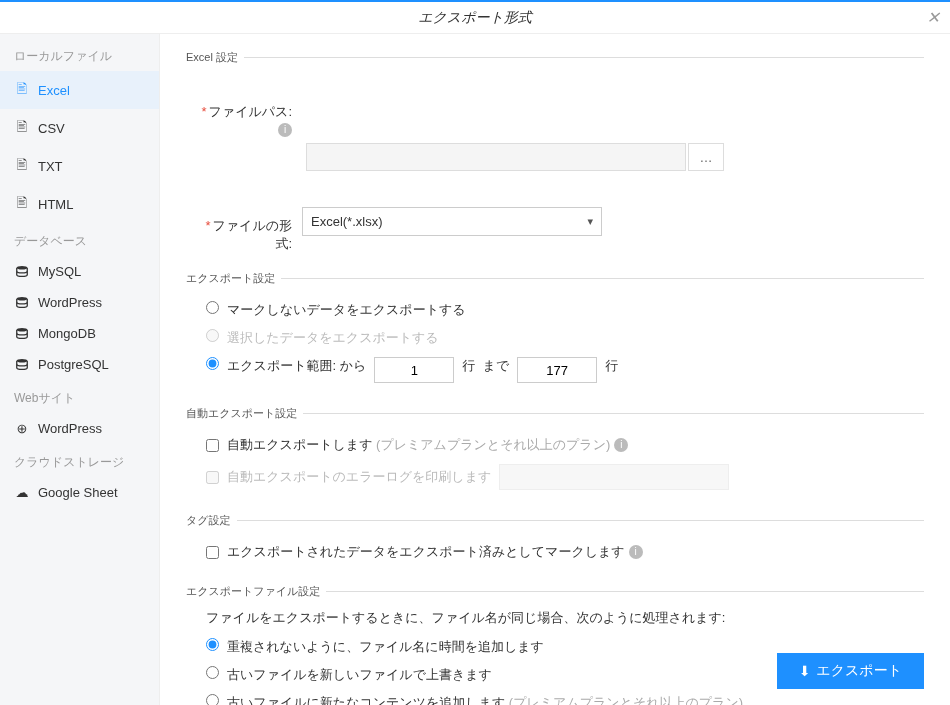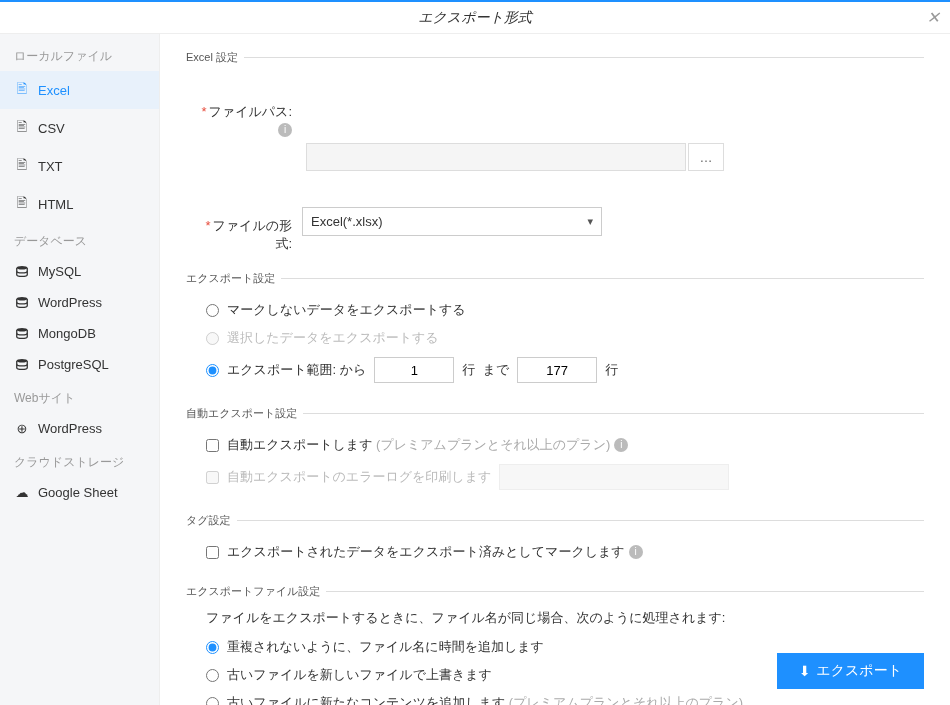--- a/index.html
+++ b/index.html
@@ -20,21 +20,21 @@
 .section-title { display: flex; align-items: center; color: #555; font-size: 11px; margin-bottom: 10px; }
 .section-title .line { flex: 1; height: 1px; background: #ddd; margin-left: 6px; }
 .field-row { display: flex; align-items: center; margin-bottom: 12px; padding-left: 10px; }
 .field-label { width: 96px; text-align: right; margin-right: 10px; font-size: 13px; color: #333; margin-top: 28px; }
 .req { color: #e74c3c; margin-right: 2px; }
 .info-icon { display: inline-block; width: 14px; height: 14px; border-radius: 50%; background: #bbb; color: #fff; font-size: 10px; line-height: 14px; text-align: center; margin-left: 4px; }
 .path-input { width: 380px; height: 28px; border: 1px solid #ddd; background: #f5f5f5; margin-right: 2px; }
 .path-btn { width: 36px; height: 28px; border: 1px solid #ddd; background: #fff; cursor: pointer; font-size: 13px; color: #666; }
 .select { width: 300px; height: 29px; border: 1px solid #ccc; padding: 0 22px 0 8px; font-size: 13px; background: #fff; position: relative; display: inline-flex; align-items: center; cursor: pointer; }
 .select::after { content: "▾"; position: absolute; right: 8px; color: #555; font-size: 11px; }
-.radio-row { display: flex; align-items: center; padding: 5px 0 5px 20px; font-size: 13px; }
+.radio-row { display: flex; align-items: flex-start; padding: 5px 0 5px 20px; font-size: 13px; }
 .radio-row input[type=radio] { margin-right: 8px; accent-color: #1e90ff; }
 .radio-row.disabled { color: #bbb; }
 .range-input { width: 80px; height: 26px; border: 1px solid #ccc; text-align: center; margin: 0 8px; font-size: 13px; }
 .check-row { display: flex; align-items: center; padding: 5px 0 5px 20px; font-size: 13px; }
 .check-row input[type=checkbox] { margin-right: 8px; }
 .check-row.disabled { color: #bbb; }
 .muted { color: #aaa; }
 .log-path { width: 230px; height: 26px; border: 1px solid #eee; background: #f7f7f7; margin-left: 8px; }
 .desc { padding: 0 0 6px 20px; font-size: 13px; color: #333; }
 .footer { position: absolute; bottom: 16px; right: 26px; }

